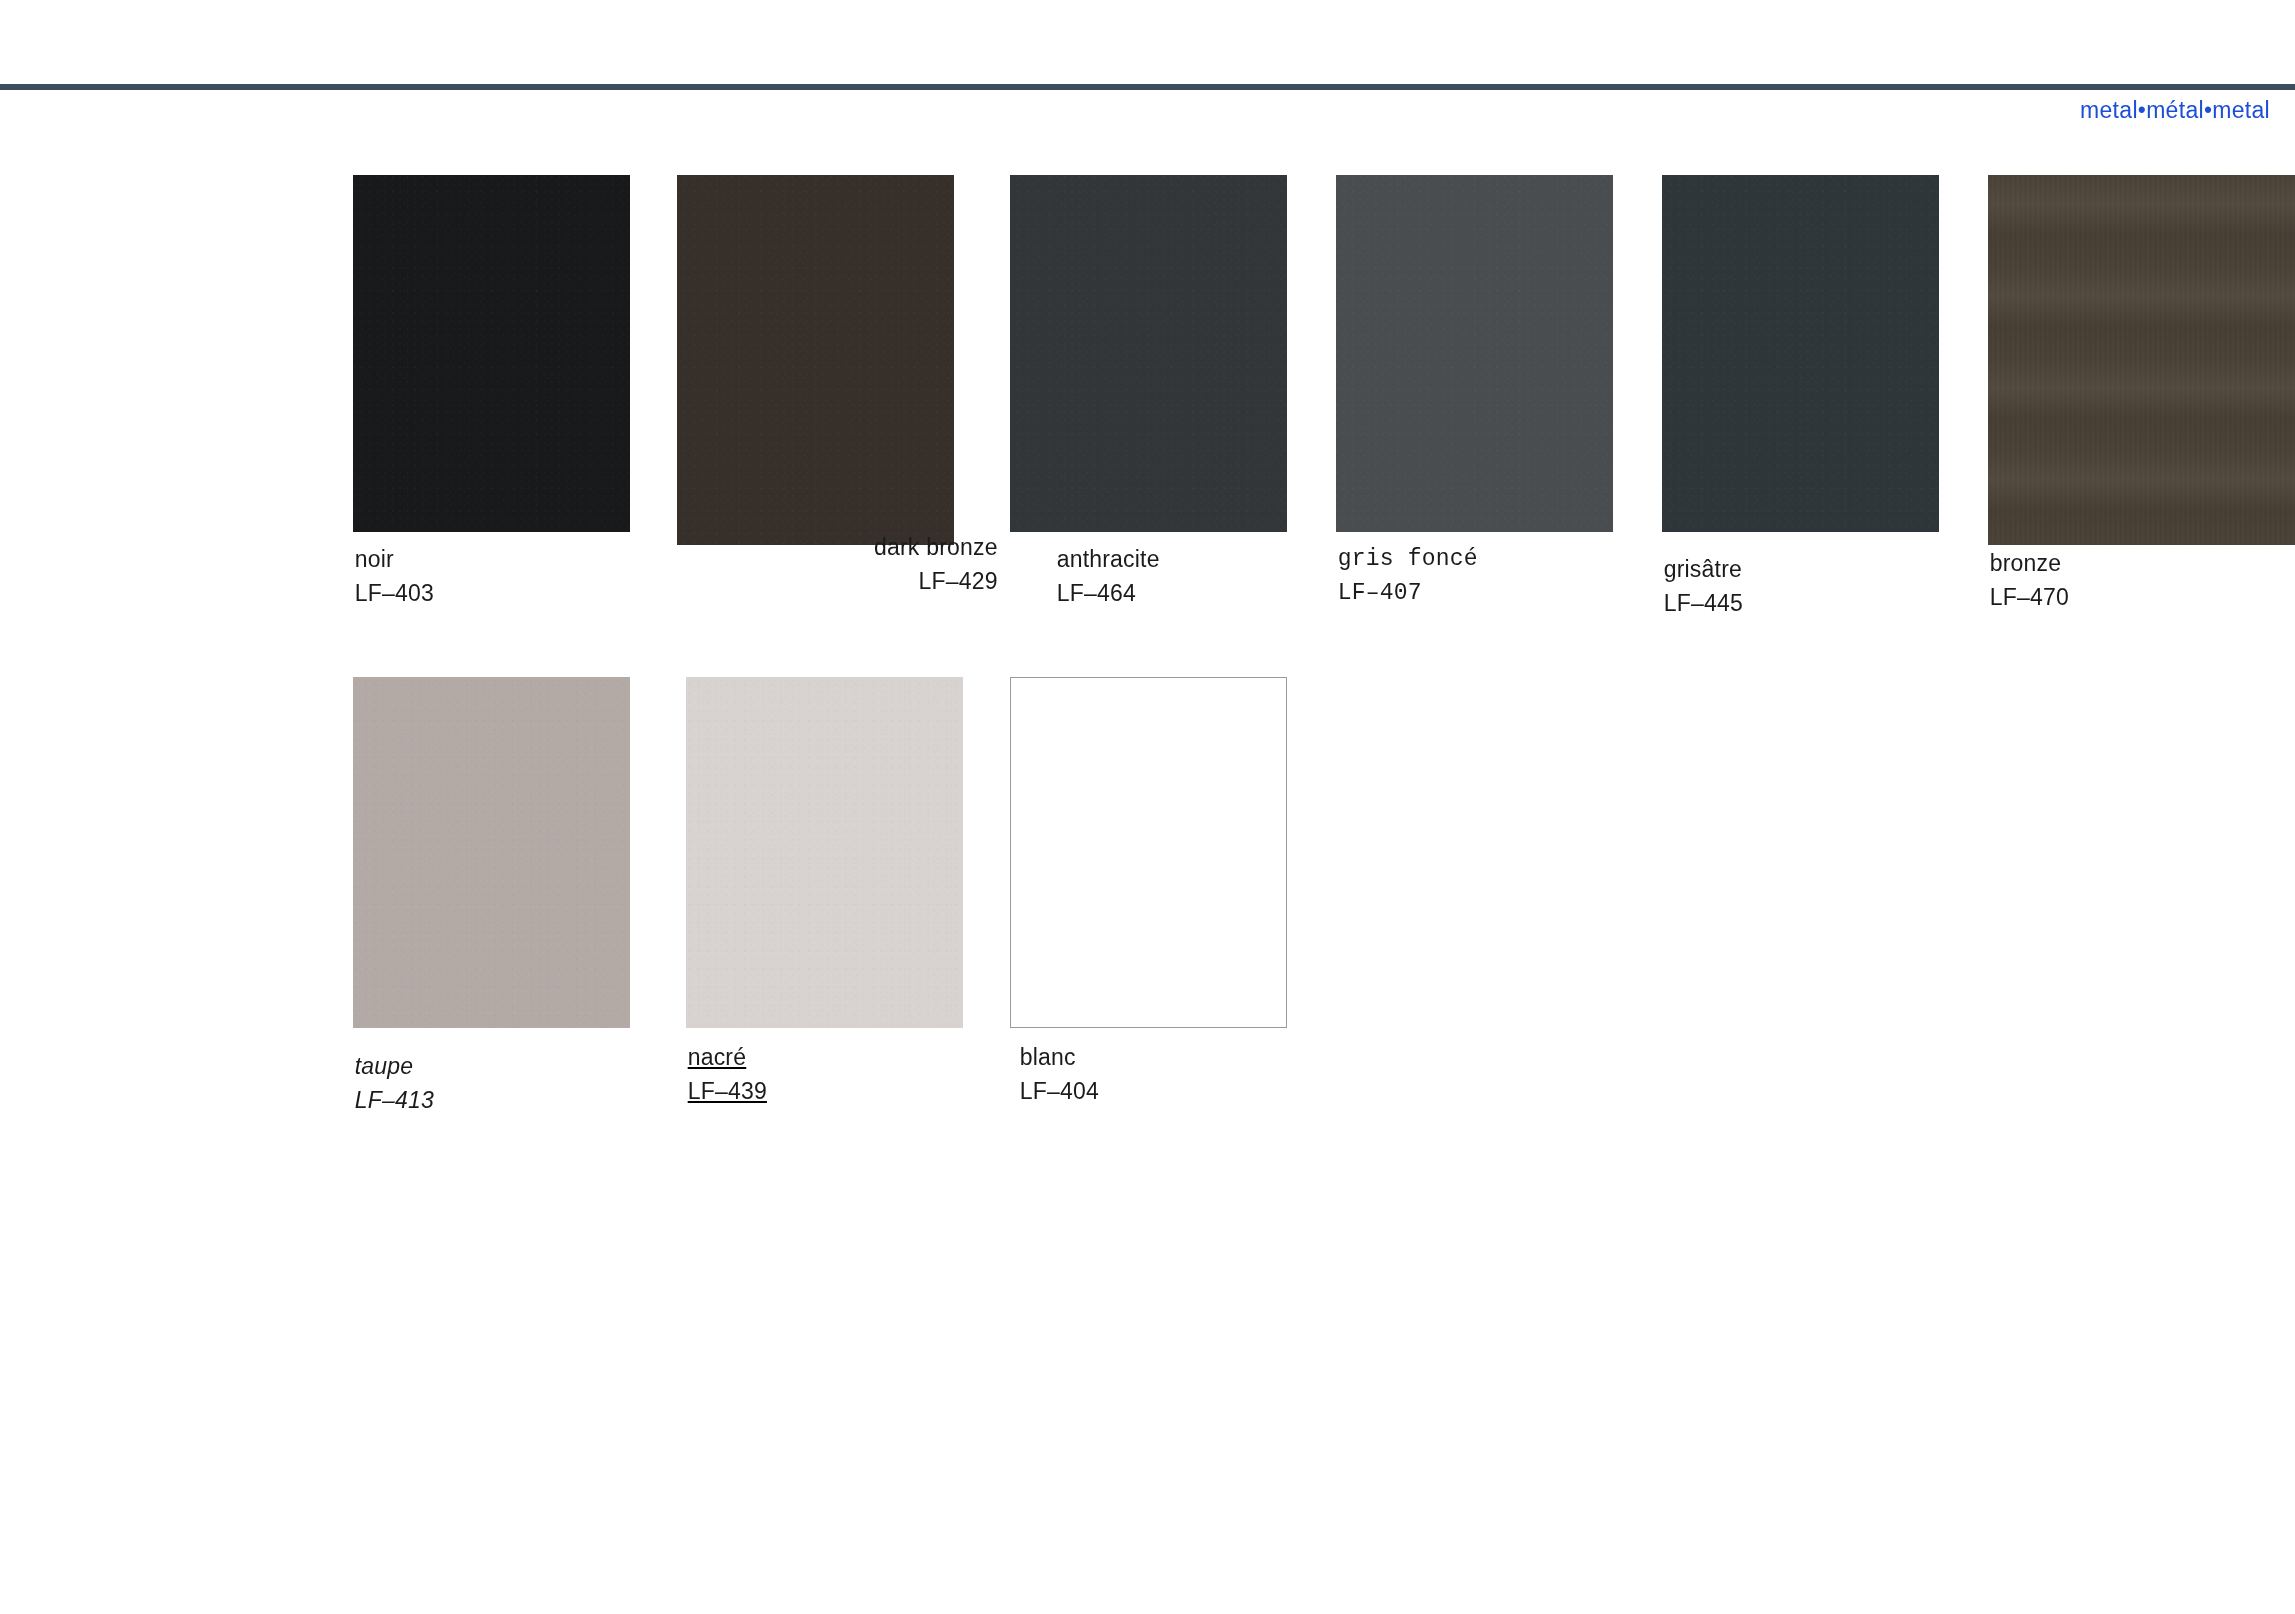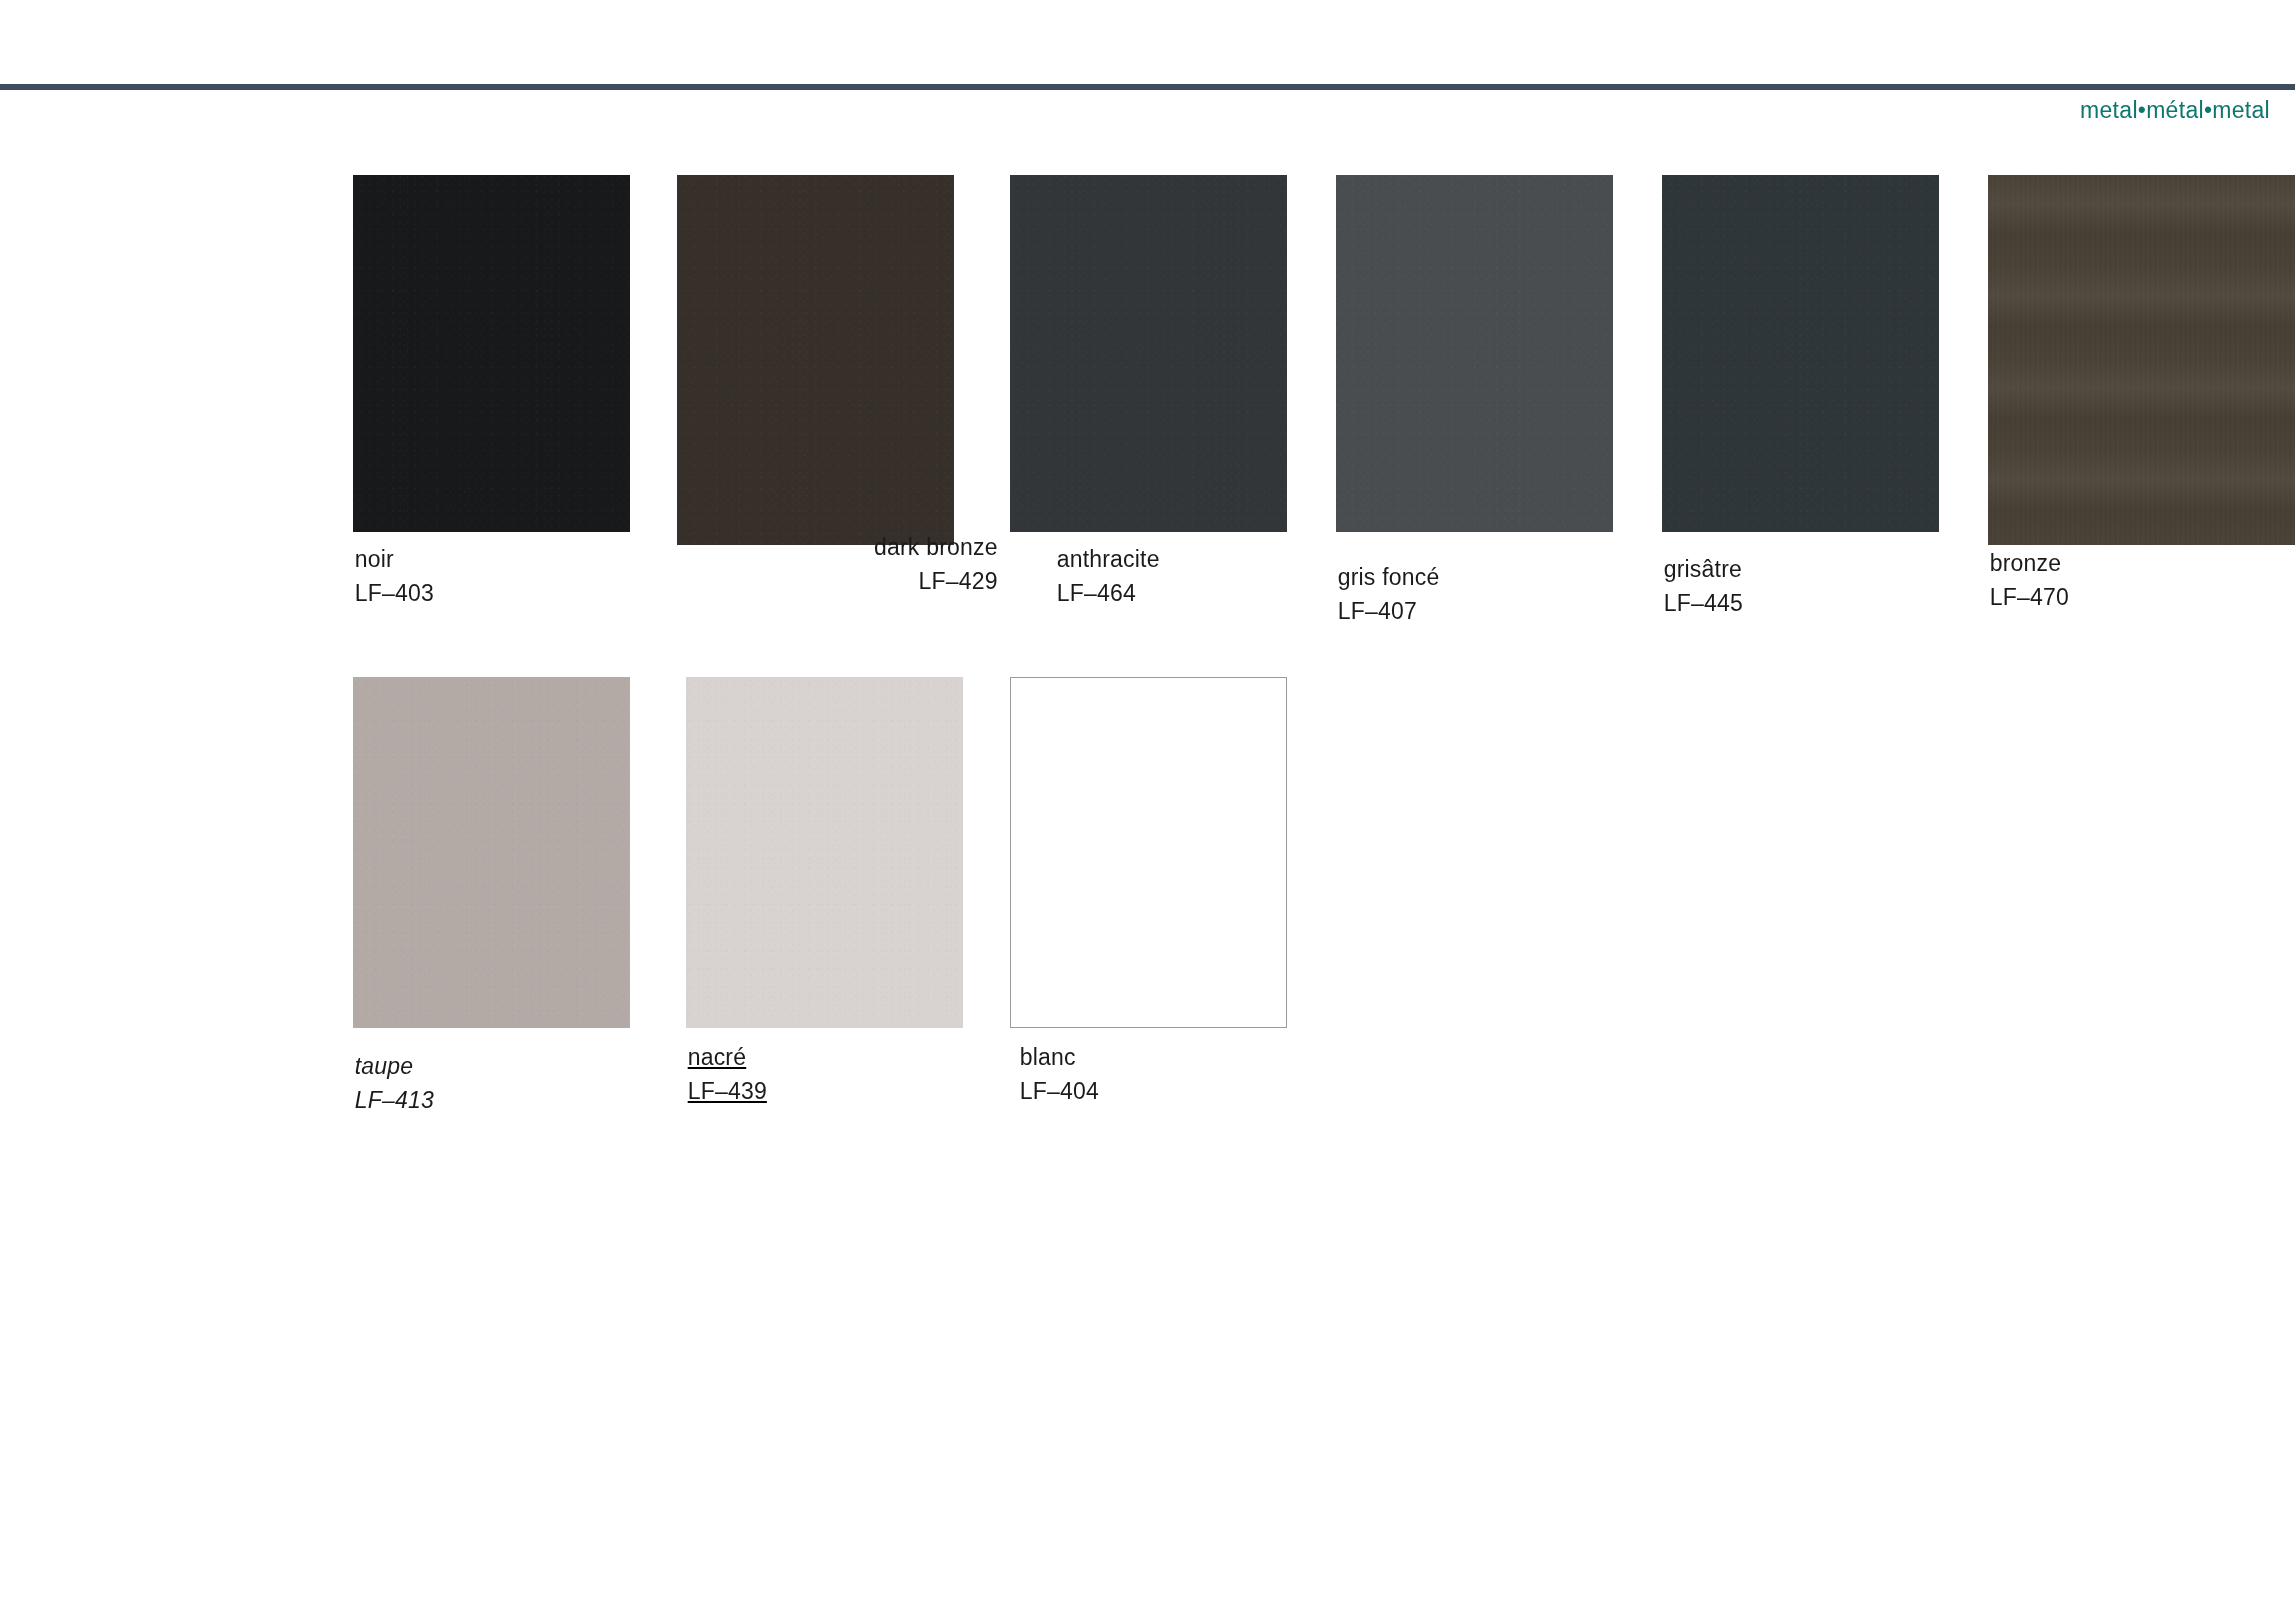--- a/index.html
+++ b/index.html
@@ -27,21 +27,21 @@
     background: #3e4d5e;
   }
   #header-title {
     position: absolute;
     right: 25px;
     top: 97px;
     width: 756px;
     text-align: right;
     font-size: 23px;
     letter-spacing: 0.3px;
-    color: #0f766e;
+    color: #1d4ed8;
     font-weight: 400;
     white-space: nowrap;
   }
 
   
   #swatch-grid {
     position: absolute;
     left: 0;
     top: 0;
     width: 2295px;
@@ -137,21 +137,21 @@
       </div>
       <div class="swatch-cell" style="left: 1010px; top: 175px; width: 277px;">
         <div class="swatch-chip grain" style="width: 277px; height: 357px; background: rgb(51, 54, 57);"></div>
         <div class="swatch-label" style="top: 367px; margin-left: 45px;">
           <span class="swatch-name">anthracite</span>
           <span class="swatch-code">LF–464</span>
         </div>
       </div>
       <div class="swatch-cell" style="left: 1336px; top: 175px; width: 277px;">
         <div class="swatch-chip grain" style="width: 277px; height: 357px; background: rgb(74, 77, 79);"></div>
-        <div class="swatch-label" style="top: 385px;">
+        <div class="swatch-label" style="top: 367px; font-family: Liberation Mono, monospace;">
           <span class="swatch-name">gris foncé</span>
           <span class="swatch-code">LF–407</span>
         </div>
       </div>
       <div class="swatch-cell" style="left: 1662px; top: 175px; width: 277px;">
         <div class="swatch-chip grain" style="width: 277px; height: 357px; background: rgb(47, 54, 57);"></div>
         <div class="swatch-label" style="top: 377px;">
           <span class="swatch-name">grisâtre</span>
           <span class="swatch-code">LF–445</span>
         </div>

